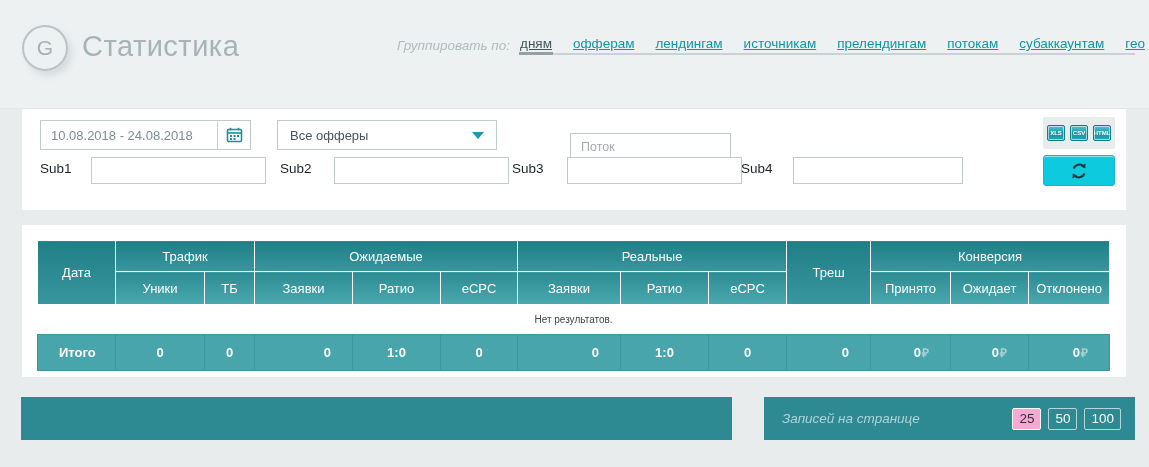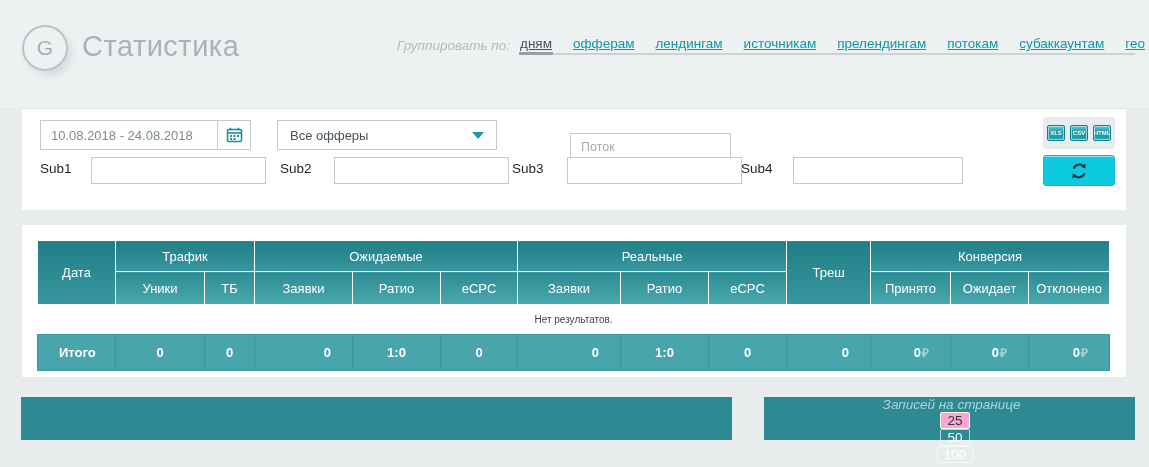--- a/index.html
+++ b/index.html
@@ -120,21 +120,21 @@
   tr.totals-row td {
     height:36px; background:#48a5ab; border:1px solid #3b979d;
     color:#fff; font-weight:bold; font-size:13px; text-align:center; padding:0 21px;
   }
   tr.totals-row td.r { text-align:right; }
   tr.totals-row td.l { text-align:center; }
   .rub { color:rgba(255,255,255,.5); font-weight:bold; margin-left:1px; font-size:12px; }
   
   .bar { position:absolute; top:397px; height:43px; background:#2d8a92; }
   .bar-left  { left:21px;  width:711px; }
-  .bar-right { left:764px; width:371px; display:flex; align-items:center; padding:0 14px 0 18px;flex-direction:column; }
+  .bar-right { left:764px; width:371px; display:flex; align-items:center; padding:0 14px 0 18px; }
   .perpage-label { font-style:italic; color:#acd4d8; font-size:13.5px; flex:1; }
   .pp-btn {
     min-width:28px; height:22px; margin-left:7px; padding:0 6px;
     display:flex; align-items:center; justify-content:center;
     border:1px solid rgba(255,255,255,.65); color:#fff; font-size:13.5px;
     border-radius:2px; cursor:pointer;
   }
   .pp-btn.active { background:#f9a8d4; color:#2a3438; border-color:#fff; }
 </style>
 </head>

